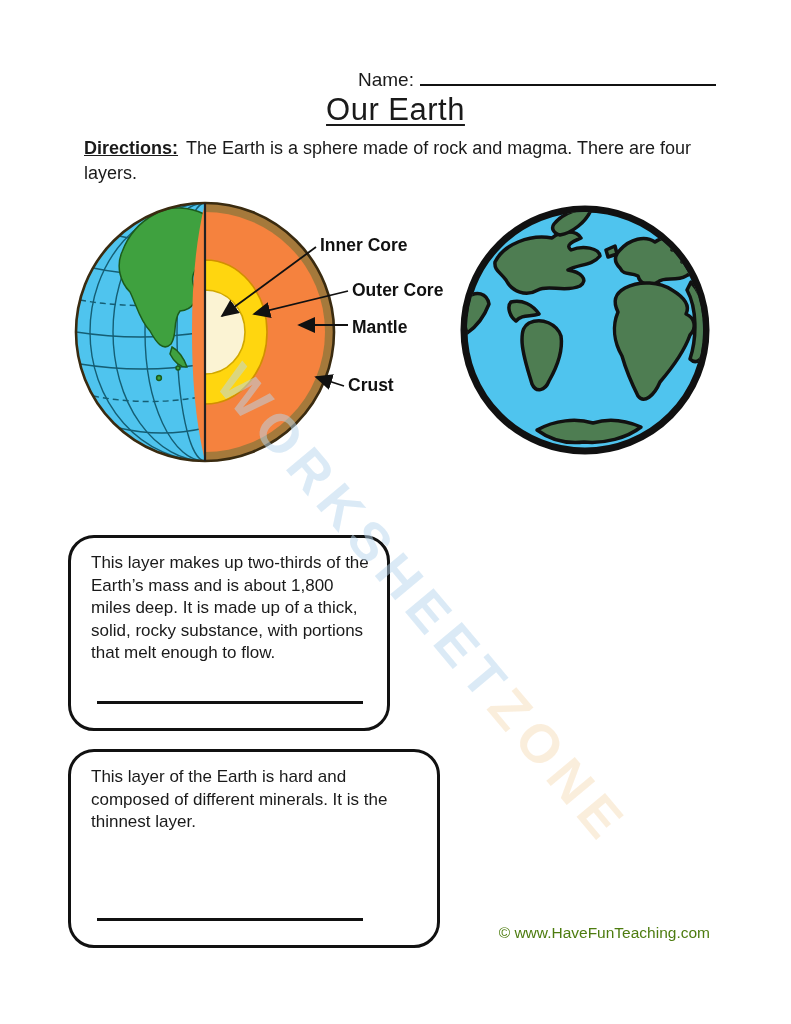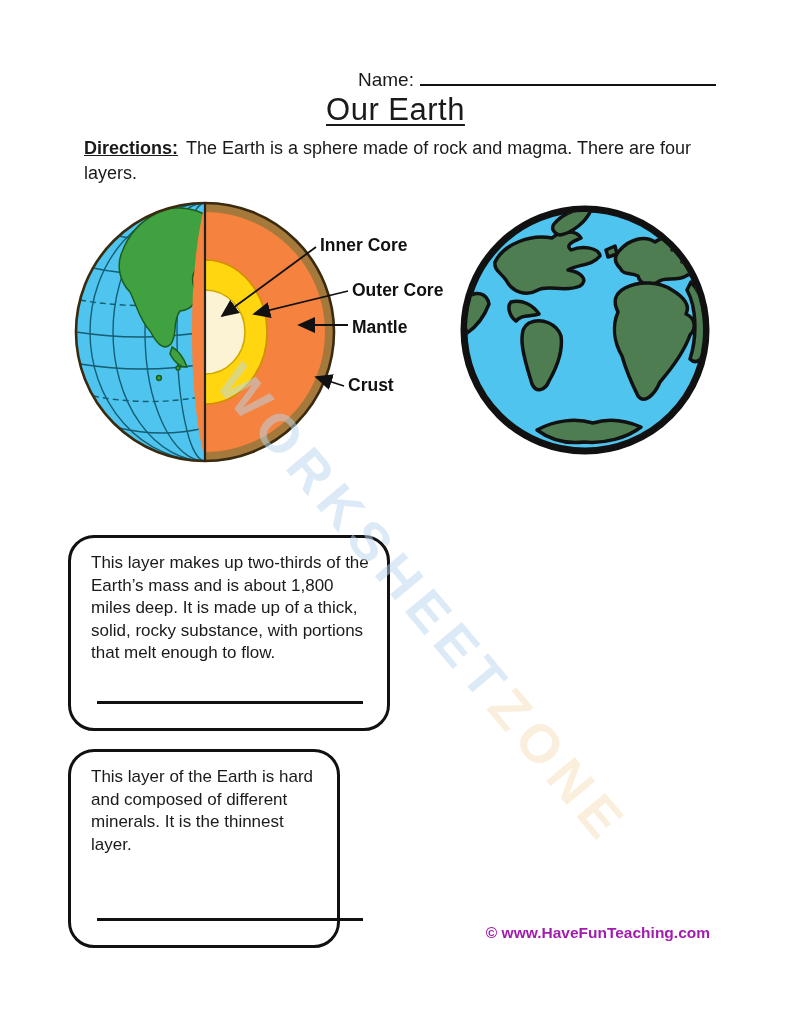--- a/index.html
+++ b/index.html
@@ -30,26 +30,26 @@
   }
   
   .box{
     position:absolute;border:3px solid #111;border-radius:26px;
     background:transparent;font-size:17px;line-height:22.5px;
     padding:14px 18px 0 20px;box-sizing:border-box;margin-top:32px;
   }
   .box .answer-line{position:absolute;left:26px;bottom:24px;border-top:3px solid #111;}
   #box1{left:68px;top:503px;width:322px;height:196px;}
   #box2{left:398px;top:503px;width:324px;height:196px;}
-  #box3{left:68px;top:717px;width:272px;height:199px;}
+  #box3{left:68px;top:717px;width:372px;height:199px;}
   #box4{left:398px;top:717px;width:324px;height:199px;}
   #box1 .answer-line,#box3 .answer-line{width:266px;}
   #box2 .answer-line,#box4 .answer-line{width:268px;}
   .footer{position:absolute;left:430px;top:924px;width:280px;text-align:right;
-          font-size:15.5px;color:#a21caf;font-weight:bold;}
+          font-size:15.5px;color:#4d7c0f;}
 </style>
 </head>
 <body>
 
 <div class="page">
 
   <div class="name-row">
     <span>Name:</span><span class="blank"></span>
   </div>
 

